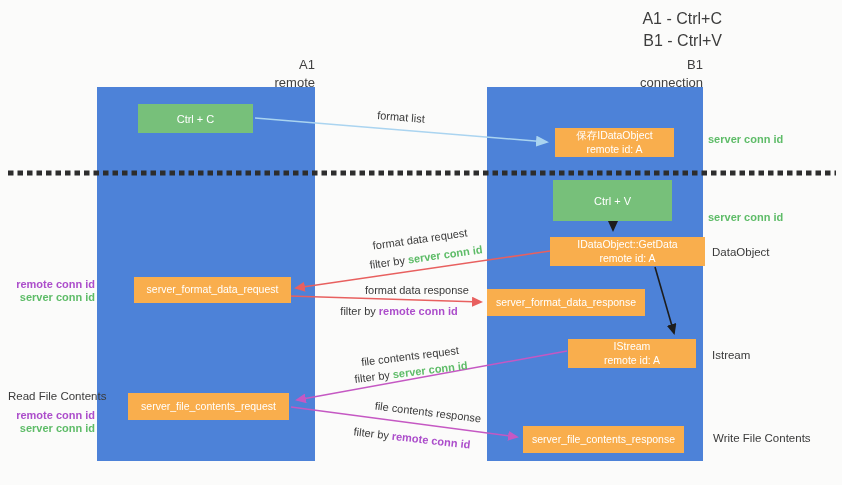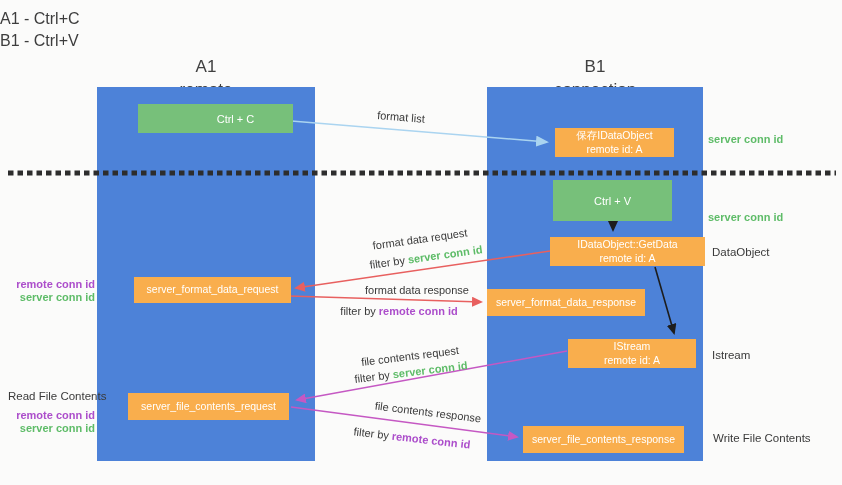--- a/index.html
+++ b/index.html
@@ -2,38 +2,38 @@
 <html><head>
 <meta charset="utf-8">
 <style>
   html,body { margin:0; padding:0; }
   .canvas {
     position:relative; width:842px; height:485px;
     background:#fbfbfa; overflow:hidden;
     font-family:"Liberation Sans", sans-serif;
     color:#3c3c3c;
   }
-  .title { position:absolute; top:8px; left:0; width:722px; text-align:left;
+  .title { position:absolute; top:8px; left:0; width:722px; text-align:right;
            font-size:16px; line-height:1.4; color:#3d3d3d; z-index:1; }
-  .col-header { position:absolute; top:56px; text-align:center; font-size:17px;
+  .col-header { position:absolute; top:56px; text-align:right; font-size:13px;
                 line-height:1.35; color:#404040; z-index:1; }
   #hdr-a1 { left:97px; width:218px; }
   #hdr-b1 { left:487px; width:216px; }
 
   .col { position:absolute; top:87px; height:374px; background:#4d82d8; z-index:1; }
   #col-a1 { left:97px; width:218px; }
   #col-b1 { left:487px; width:216px; }
 
   svg.arrows { position:absolute; left:0; top:0; z-index:2; }
 
   .box { position:absolute; z-index:3; color:#fff; display:flex; flex-direction:column;
          align-items:center; justify-content:center; text-align:center; }
   .green-box  { background:#77c07a; font-size:11px; }
   .orange-box { background:#f9ae4d; font-size:10.5px; line-height:1.3; }
-  #box-ctrlc    { left:138px; top:104px; width:115px; height:29px;padding-left:40px; }
+  #box-ctrlc    { left:138px; top:104px; width:115px; height:29px; }
   #box-save     { left:555px; top:128px; width:119px; height:29px; }
   #box-ctrlv    { left:553px; top:180px; width:119px; height:41px; }
   #box-getdata  { left:550px; top:237px; width:155px; height:29px; }
   #box-fmt-req  { left:134px; top:277px; width:157px; height:26px; }
   #box-fmt-resp { left:487px; top:289px; width:158px; height:27px; }
   #box-istream  { left:568px; top:339px; width:128px; height:29px; }
   #box-file-req { left:128px; top:393px; width:161px; height:27px; }
   #box-file-resp{ left:523px; top:426px; width:161px; height:27px;text-align:right; }
 
   .side-label { position:absolute; font-size:11.5px; color:#3a3a3a; white-space:nowrap; z-index:2; }

